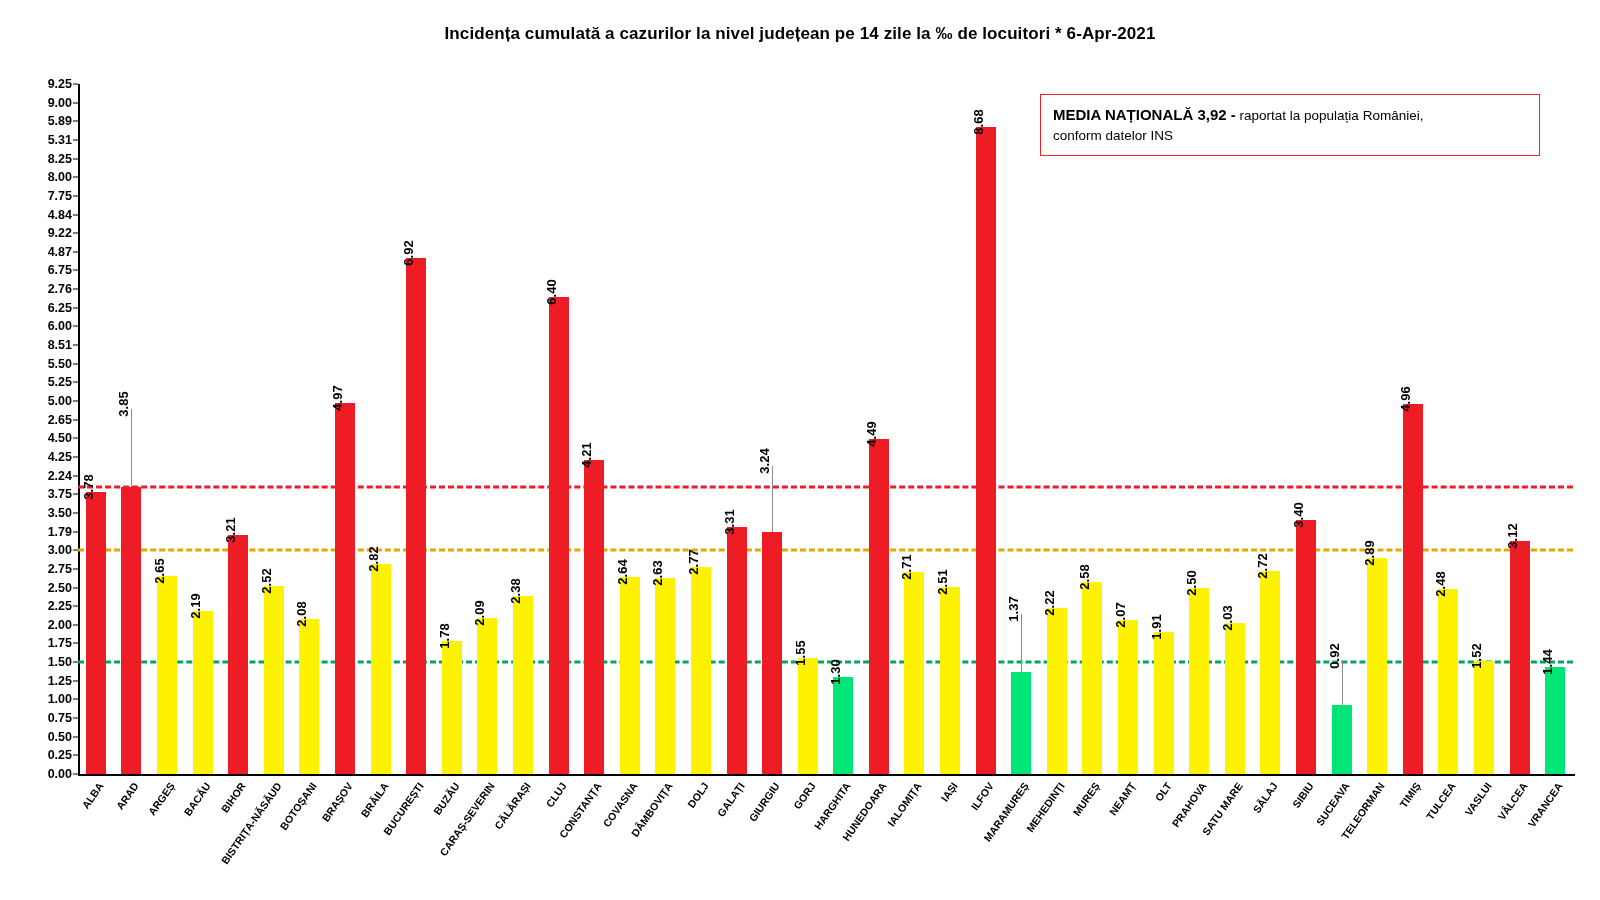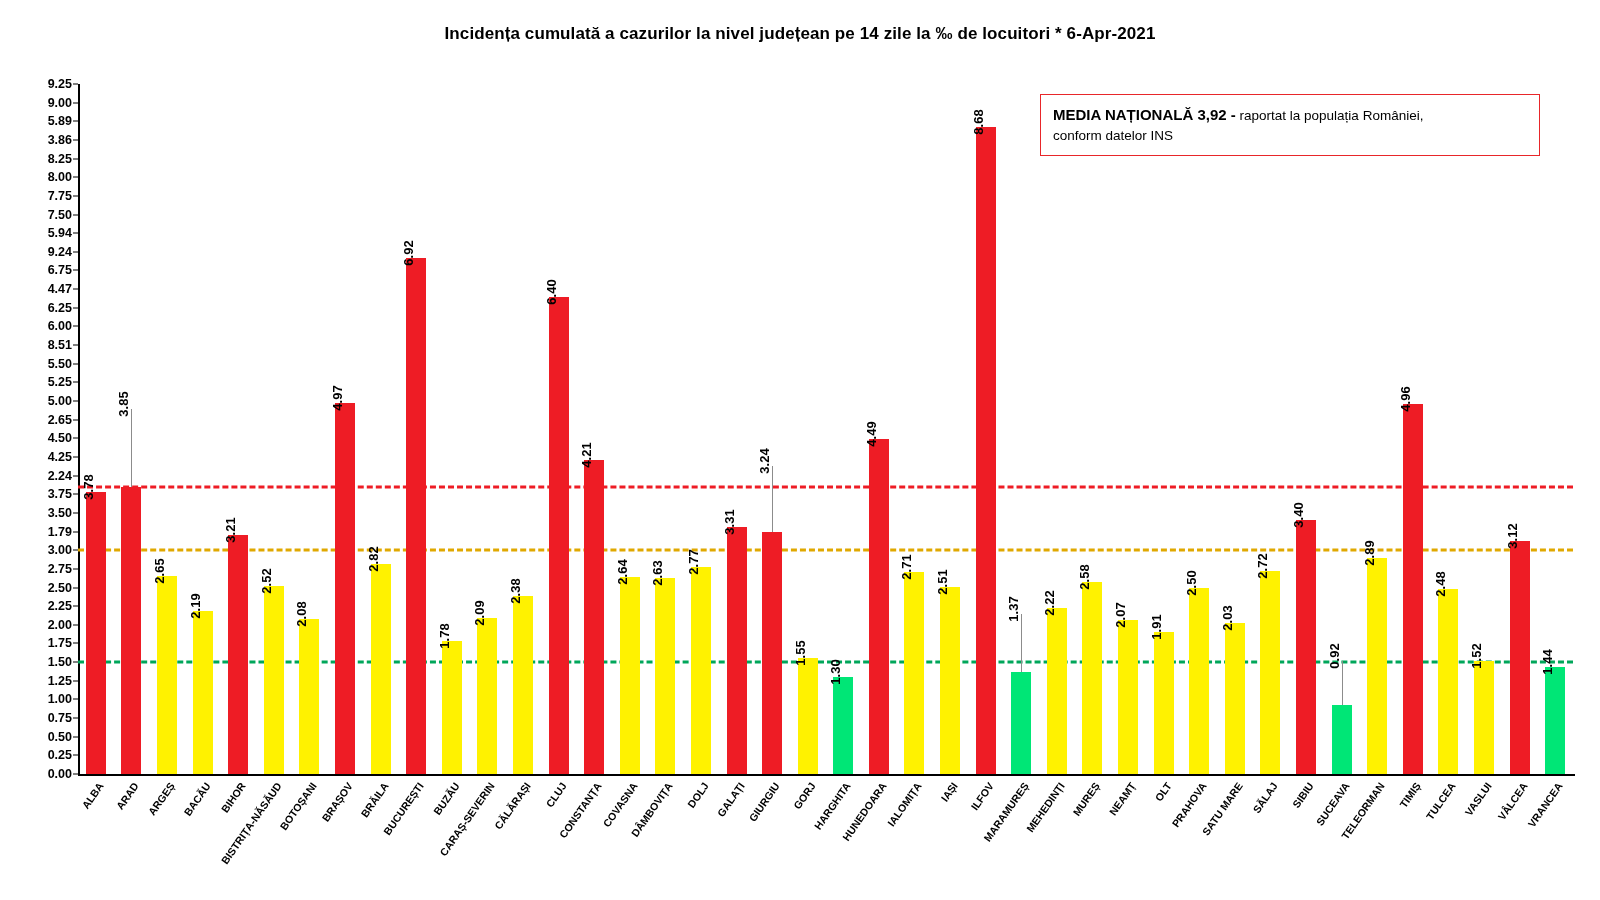--- a/index.html
+++ b/index.html
@@ -262,53 +262,53 @@
         </div>
         <div style="position: absolute; left: 0px; right: 0px; top: 242.432px; height: 0px;">
           <div class="ytick">6.00</div>
           <div class="ytick-mark"></div>
         </div>
         <div style="position: absolute; left: 0px; right: 0px; top: 223.784px; height: 0px;">
           <div class="ytick">6.25</div>
           <div class="ytick-mark"></div>
         </div>
         <div style="position: absolute; left: 0px; right: 0px; top: 205.135px; height: 0px;">
-          <div class="ytick">4.47</div>
+          <div class="ytick">2.76</div>
           <div class="ytick-mark"></div>
         </div>
         <div style="position: absolute; left: 0px; right: 0px; top: 186.486px; height: 0px;">
           <div class="ytick">6.75</div>
           <div class="ytick-mark"></div>
         </div>
         <div style="position: absolute; left: 0px; right: 0px; top: 167.838px; height: 0px;">
-          <div class="ytick">9.24</div>
+          <div class="ytick">4.87</div>
           <div class="ytick-mark"></div>
         </div>
         <div style="position: absolute; left: 0px; right: 0px; top: 149.189px; height: 0px;">
-          <div class="ytick">5.94</div>
+          <div class="ytick">9.22</div>
           <div class="ytick-mark"></div>
         </div>
         <div style="position: absolute; left: 0px; right: 0px; top: 130.541px; height: 0px;">
-          <div class="ytick">7.50</div>
+          <div class="ytick">4.84</div>
           <div class="ytick-mark"></div>
         </div>
         <div style="position: absolute; left: 0px; right: 0px; top: 111.892px; height: 0px;">
           <div class="ytick">7.75</div>
           <div class="ytick-mark"></div>
         </div>
         <div style="position: absolute; left: 0px; right: 0px; top: 93.2432px; height: 0px;">
           <div class="ytick">8.00</div>
           <div class="ytick-mark"></div>
         </div>
         <div style="position: absolute; left: 0px; right: 0px; top: 74.5946px; height: 0px;">
           <div class="ytick">8.25</div>
           <div class="ytick-mark"></div>
         </div>
         <div style="position: absolute; left: 0px; right: 0px; top: 55.9459px; height: 0px;">
-          <div class="ytick">3.86</div>
+          <div class="ytick">5.31</div>
           <div class="ytick-mark"></div>
         </div>
         <div style="position: absolute; left: 0px; right: 0px; top: 37.2973px; height: 0px;">
           <div class="ytick">5.89</div>
           <div class="ytick-mark"></div>
         </div>
         <div style="position: absolute; left: 0px; right: 0px; top: 18.6486px; height: 0px;">
           <div class="ytick">9.00</div>
           <div class="ytick-mark"></div>
         </div>

